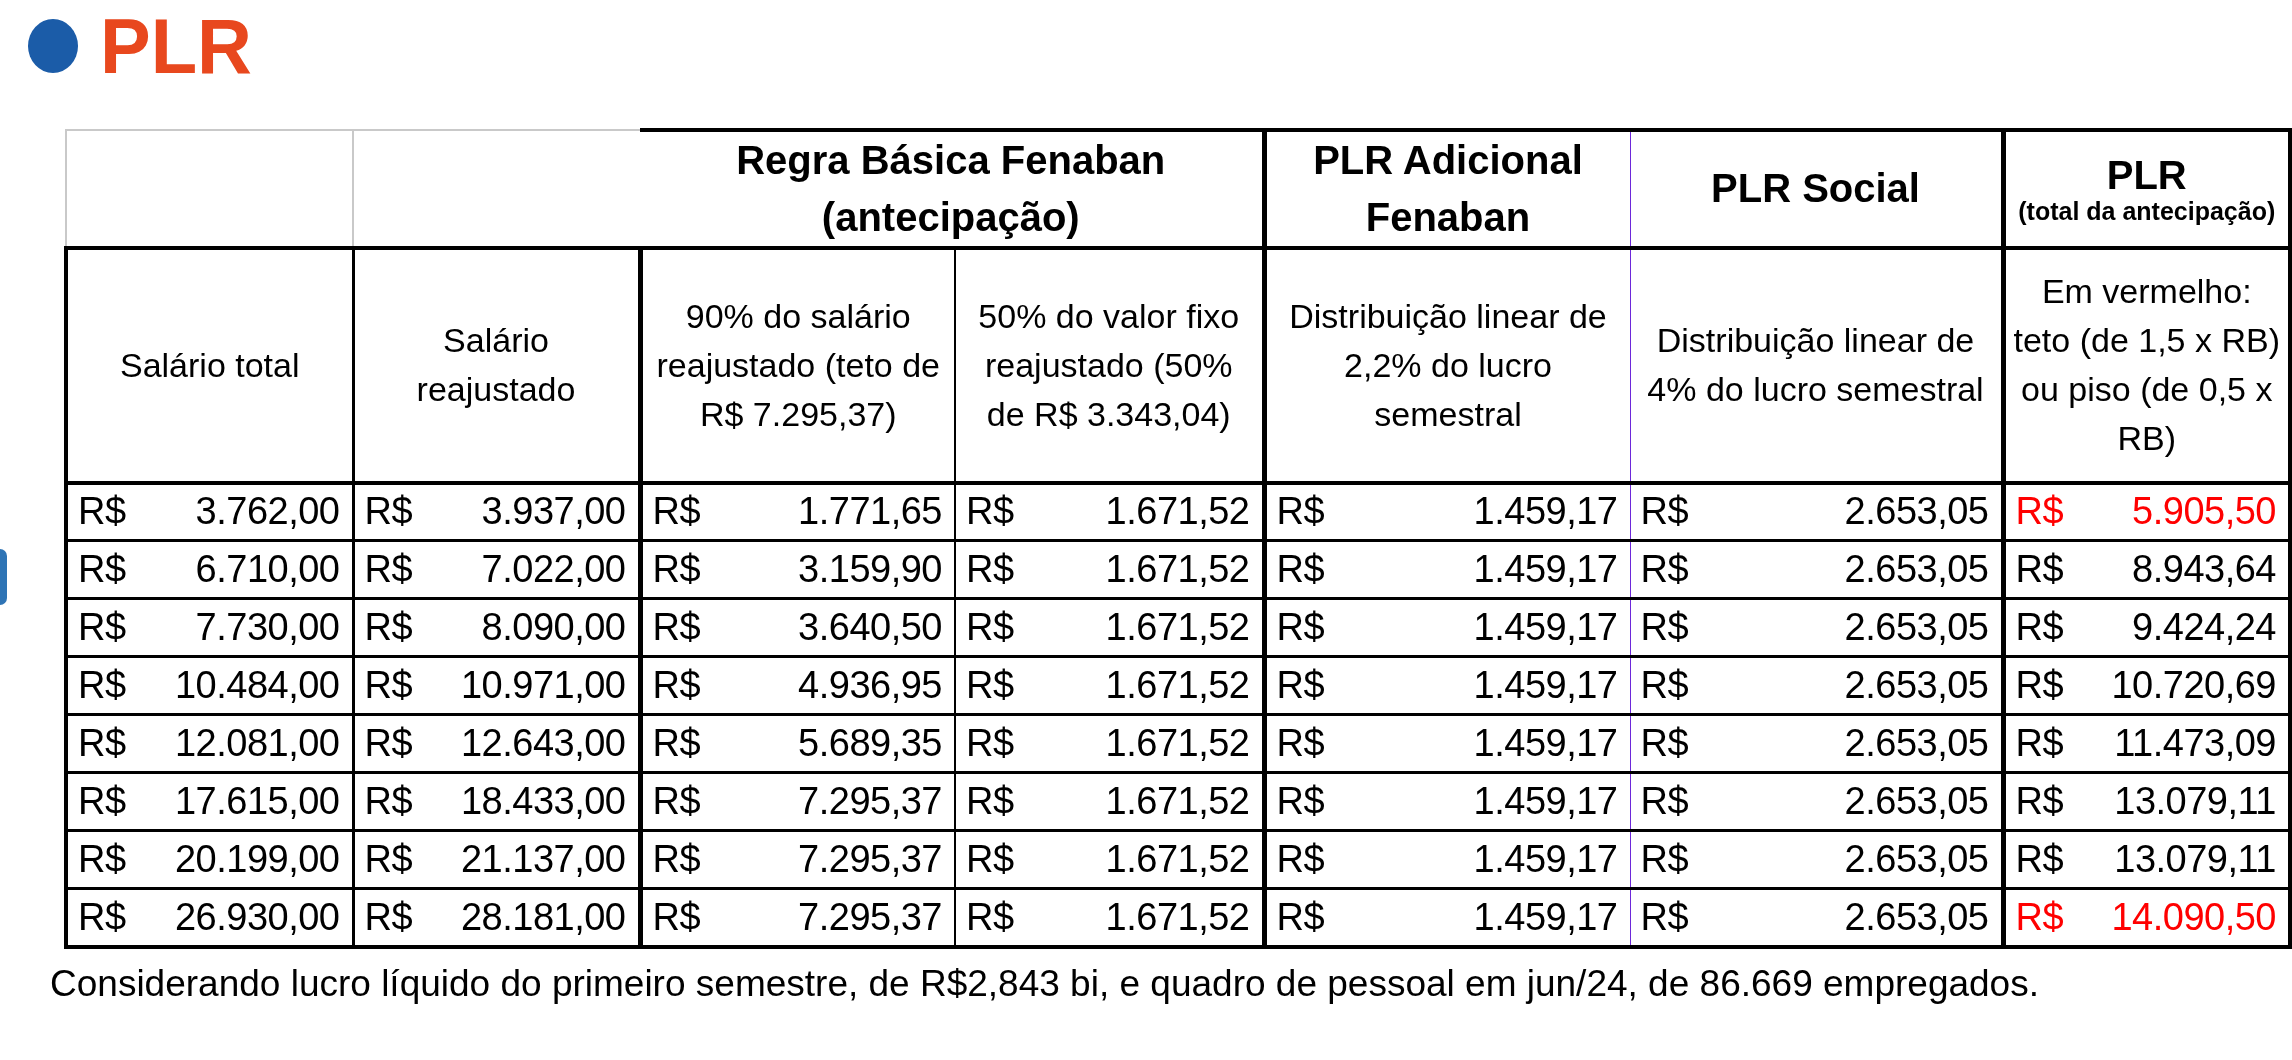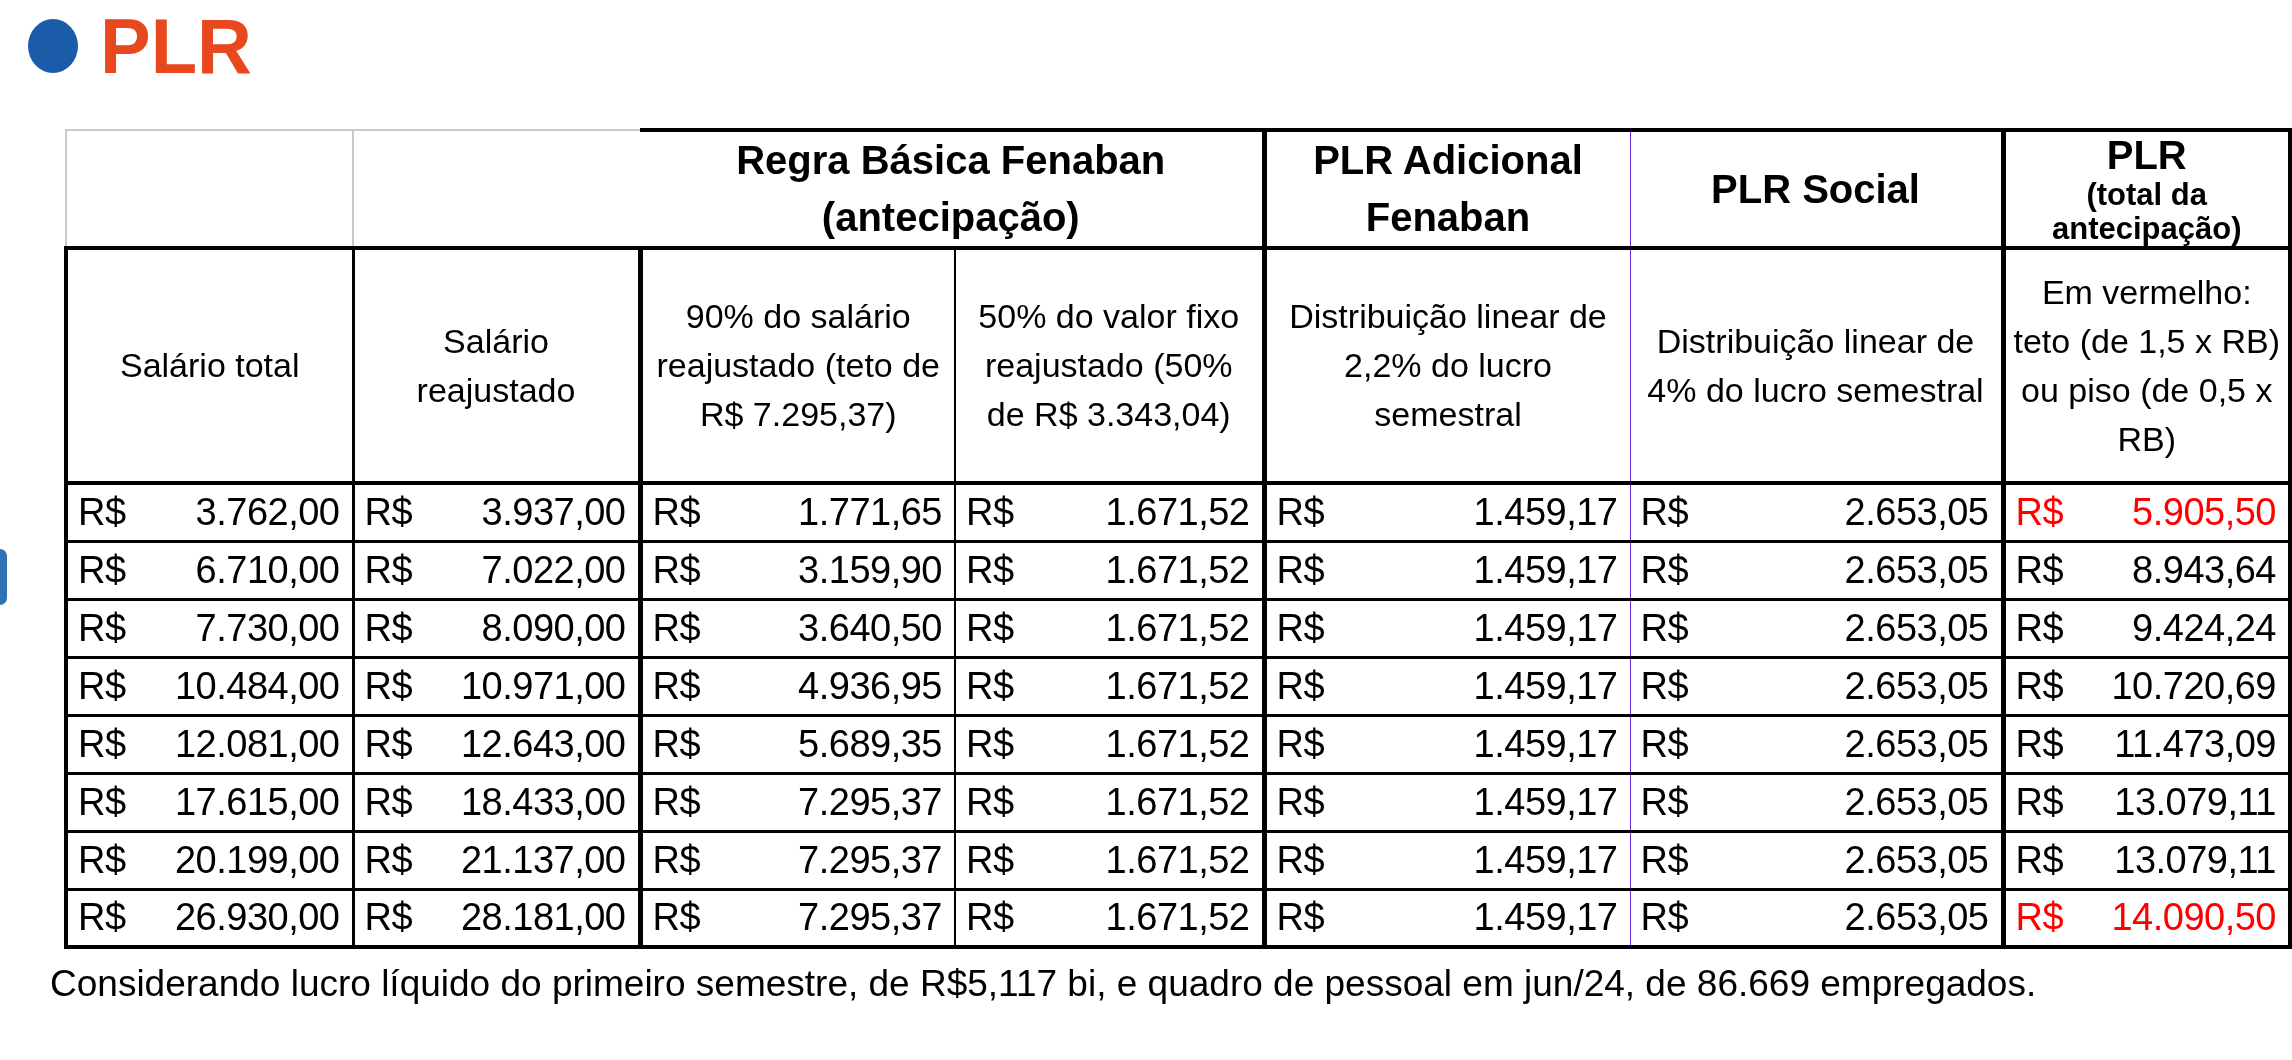--- a/index.html
+++ b/index.html
@@ -91,21 +91,21 @@
   tr.ghead td.empty {
     border-top: 2px solid #c9c9c9;
     background: #fff;
   }
   tr.ghead td.e1 {
     border-left: 2px solid #c9c9c9;
     border-right: 2px solid #c9c9c9;
   }
   tr.ghead td.e2 { border-right: 0; }
   tr.ghead .tot-big { font-size: 40px; line-height: 1.15; }
-  tr.ghead .tot-small { font-size: 31px; line-height: 1.1; font-weight: 700; }
+  tr.ghead .tot-small { font-size: 25px; line-height: 1.1; font-weight: 700; }
 
   
   tr.shead { height: 235px; }
   tr.shead th {
     border-top: 4px solid #000;
     border-bottom: 4px solid #000;
     font-weight: 400;
     font-size: 34px;
     line-height: 1.44;
     padding: 4px 8px;
@@ -550,16 +550,16 @@
                 <span>R$</span>
                 <span>14.090,50</span>
               </div>
       </td>
     </tr>
   </tbody>
     </table>
   </div>
 
   <div class="footer">
-    <div>Considerando lucro líquido do primeiro semestre, de R$5,117 bi, e quadro de pessoal em jun/24, de 86.669 empregados.</div>
+    <div>Considerando lucro líquido do primeiro semestre, de R$2,843 bi, e quadro de pessoal em jun/24, de 86.669 empregados.</div>
   </div>
 
 </div>
 
 </body></html>

